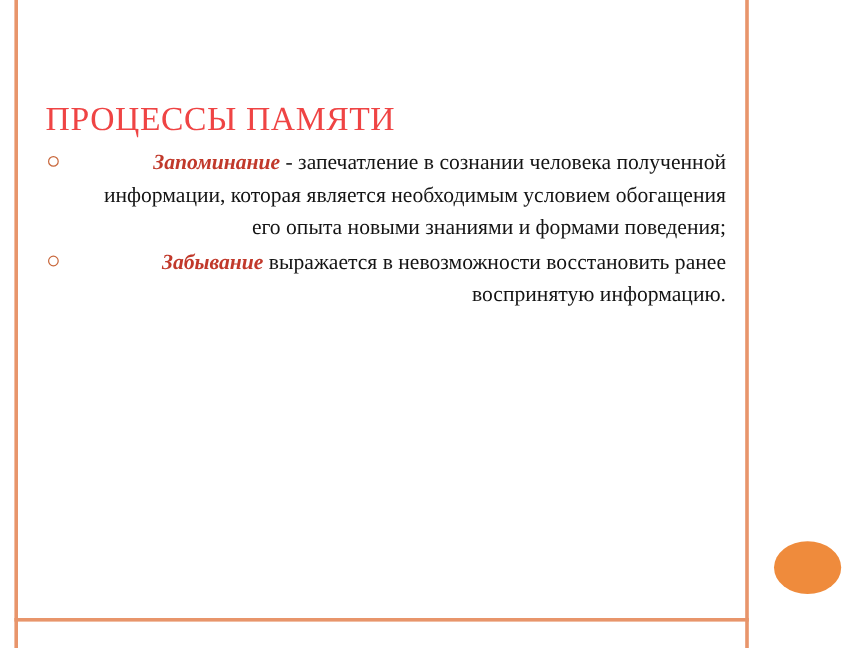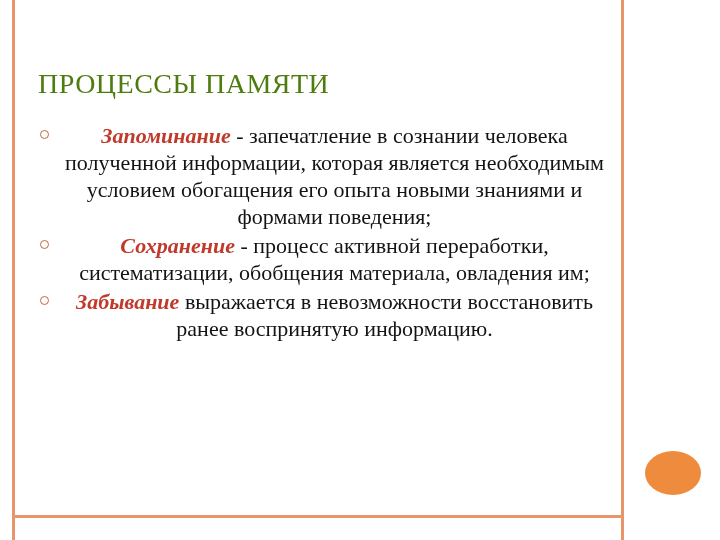--- a/index.html
+++ b/index.html
@@ -53,41 +53,41 @@
     right: 19px;
     bottom: 45px;
     width: 56px;
     height: 44px;
     border-radius: 50%;
     background: #ef8b3c;
   }
   .title {
     position: absolute;
     left: 38px;
-    top: 68px;
+    top: 84px;
     font-size: 28px;
     letter-spacing: 0.5px;
-    color: #4d7c0f;
+    color: #ef4444;
     font-family: "Liberation Serif", serif;
     font-weight: normal;
   }
   .content {
     position: absolute;
     left: 30px;
     top: 122px;
     width: 575px;
   }
   .bullet-item {
     position: relative;
     padding-left: 34px;
     margin-bottom: 2px;
-    font-size: 22px;
+    font-size: 18px;
     line-height: 27px;
     color: #1a1a1a;
-    text-align: center;
+    text-align: right;
   }
   .bullet-marker {
     position: absolute;
     left: 10px;
     top: 8px;
     width: 9px;
     height: 9px;
     border: 1.6px solid #c8663a;
     border-radius: 50%;
     box-sizing: border-box;
@@ -115,24 +115,20 @@
 
   <div class="title">ПРОЦЕССЫ ПАМЯТИ</div>
 
   <div class="content">
 
     <div class="bullet-item">
       <span class="bullet-marker"></span>
       <span class="term">Запоминание</span><span class="rest"> - запечатление в сознании человека полученной информации, которая является необходимым условием обогащения его опыта новыми знаниями и формами поведения;</span>
     </div>
 
-    <div class="bullet-item">
-      <span class="bullet-marker"></span>
-      <span class="term">Сохранение</span><span class="rest"> - процесс активной переработки, систематизации, обобщения материала, овладения им;</span>
-    </div>
 
 
     <div class="bullet-item">
       <span class="bullet-marker"></span>
       <span class="term">Забывание</span><span class="rest"> выражается в невозможности восстановить ранее воспринятую информацию.</span>
     </div>
 
   </div>
 </div>
 

